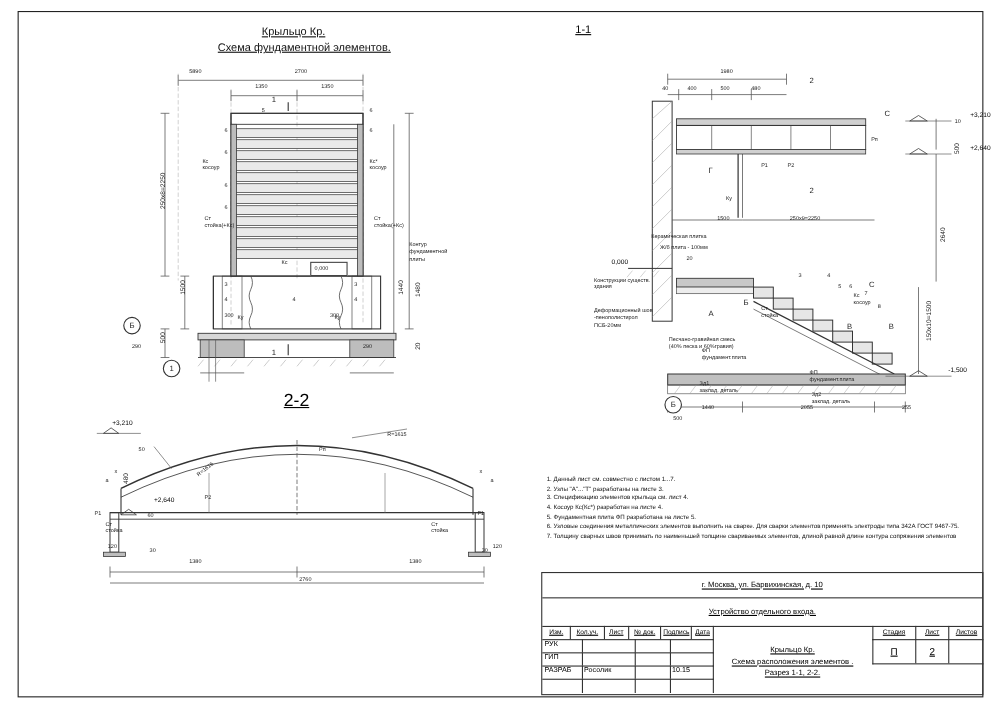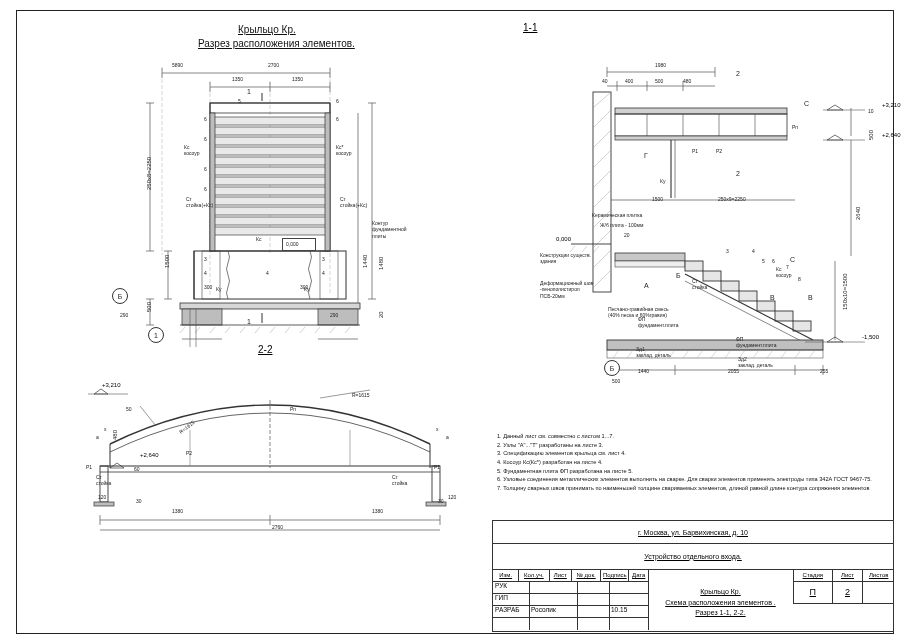--- a/index.html
+++ b/index.html
@@ -19,23 +19,23 @@
   .lvl{position:absolute;font-size:6px;}
   svg{position:absolute;left:0;top:0;overflow:visible;}
 </style>
 </head>
 <body>
 
 <div id="sheet">
   <div class="frame"></div>
 
   <div class="ttl abs" style="left:238px;top:24px;">Крыльцо Кр.</div>
-  <div class="ttl abs ul" style="left:198px;top:38px;">Разрез расположения элементов.</div>
+  <div class="ttl abs ul" style="left:198px;top:38px;">Схема фундаментной элементов.</div>
   <div class="s9 abs ul" style="left:523px;top:22px;font-size:10px;">1-1</div>
-  <div class="s9 abs ul" style="left:258px;top:344px;font-size:10px;">2-2</div>
+  <div class="s9 abs ul" style="left:258px;top:356px;font-size:16px;">2-2</div>
 
   <svg width="420" height="300" style="left:110px;top:55px;">
 
     <line x1="52" y1="18" x2="220" y2="18" stroke="#555" stroke-width="0.7"></line>
     <line x1="52" y1="13" x2="52" y2="23" stroke="#555" stroke-width="0.7"></line>
     <line x1="220" y1="13" x2="220" y2="23" stroke="#555" stroke-width="0.7"></line>
     <line x1="100" y1="32" x2="220" y2="32" stroke="#555" stroke-width="0.7"></line>
     <line x1="100" y1="27" x2="100" y2="37" stroke="#555" stroke-width="0.7"></line>
     <line x1="160" y1="27" x2="160" y2="37" stroke="#555" stroke-width="0.7"></line>
     <line x1="220" y1="27" x2="220" y2="37" stroke="#555" stroke-width="0.7"></line>

